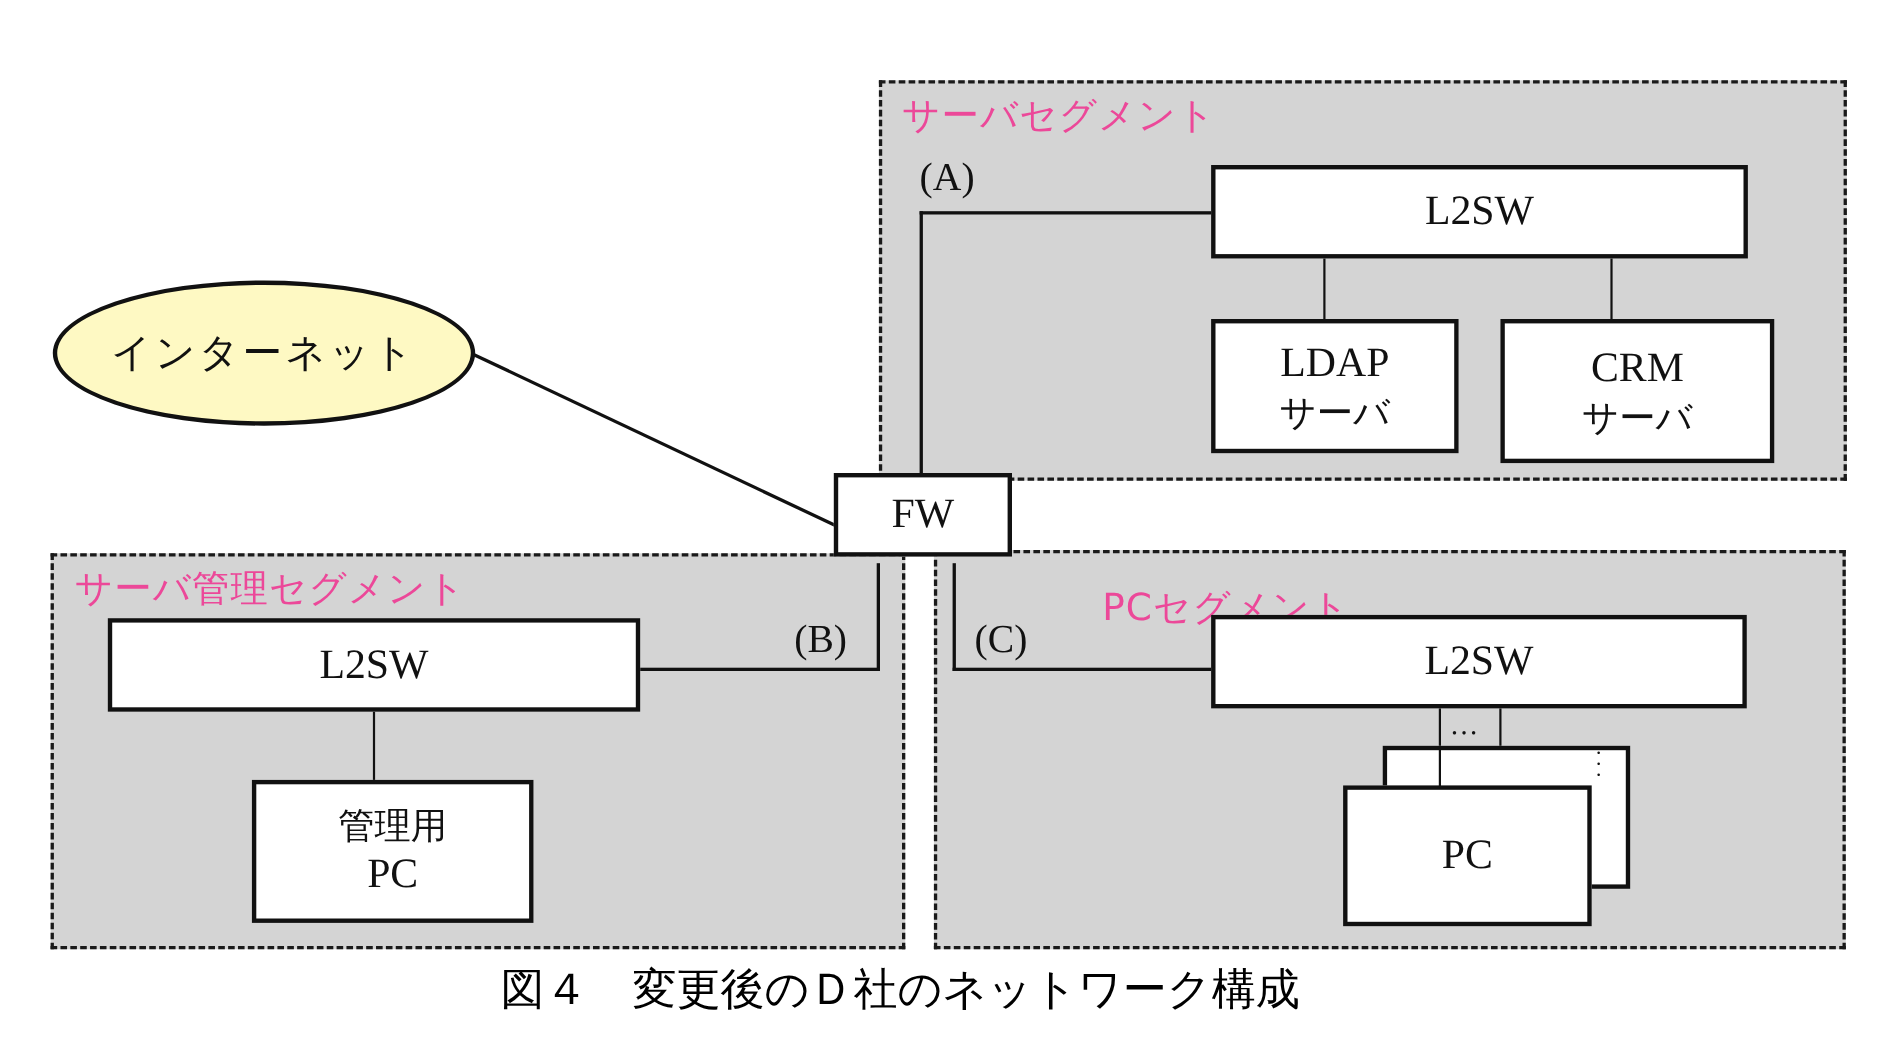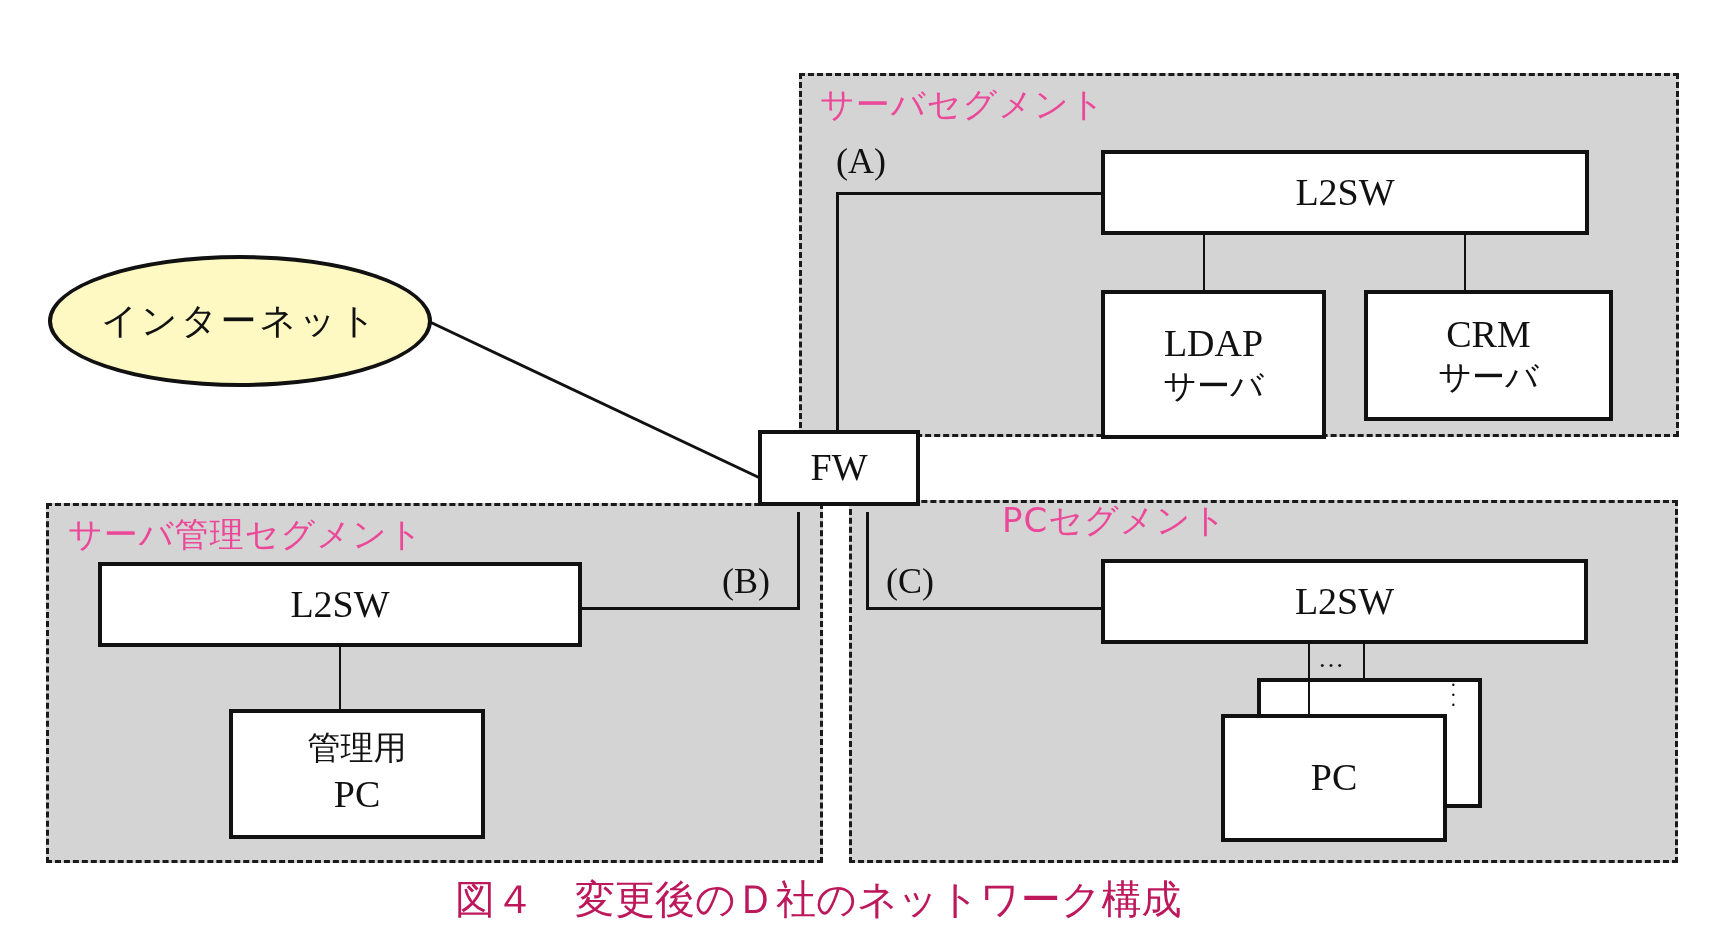--- a/index.html
+++ b/index.html
@@ -3,43 +3,43 @@
 <meta charset="utf-8">
 <style>
   html, body { margin:0; padding:0; background:#ffffff; }
   body { width:1718px; height:948px; position:relative; overflow:hidden;
          font-family:"DejaVu Serif", "Liberation Serif", serif; color:#111; }
   .seg { position:absolute; background:#d4d4d4; border:3px dashed #1a1a1a; box-sizing:border-box; }
   .seg-label { position:absolute; font-family:"DejaVu Sans", sans-serif; font-size:34px; color:#ec4899; white-space:nowrap; letter-spacing:1px; }
   .node { position:absolute; background:#ffffff; border:4px solid #111; box-sizing:border-box;
           display:flex; flex-direction:column; align-items:center; justify-content:center;
           font-family:"Liberation Serif", serif; font-size:38px; line-height:1.25; color:#111; text-align:left; }
-  .node .jp { font-family:Liberation Mono, monospace; font-size:33px; }
+  .node .jp { font-family:Liberation Sans, sans-serif; font-size:33px; }
   .line { position:absolute; background:#111; }
   .tag { position:absolute; font-family:"Liberation Serif", serif; font-size:36px; color:#111; }
   .ellipse { position:absolute; background:#fef9c3; border:4px solid #111; border-radius:50%; box-sizing:border-box;
              display:flex; align-items:center; justify-content:center;
              font-family:"DejaVu Sans", sans-serif; font-size:36px; letter-spacing:3px; }
-  .caption { position:absolute; font-family:"DejaVu Sans Mono", monospace; font-size:40px; color:#be185d; white-space:nowrap; }
+  .caption { position:absolute; font-family:"DejaVu Sans Mono", monospace; font-size:40px; color:#000000; white-space:nowrap; }
   svg.overlay { position:absolute; left:0; top:0; width:1718px; height:948px; pointer-events:none; }
   .dots { position:absolute; font-family:"Liberation Serif", serif; font-size:26px; color:#111; }
 </style>
 </head>
 <body>
 
 <div class="seg" style="left:799px; top:73px; width:880px; height:364px;"></div>
 <div class="seg-label" style="left:820px; top:82px;">サーバセグメント</div>
 <div class="tag" style="left:836px; top:140px;">(A)</div>
 
 <div class="seg" style="left:46px; top:503px; width:777px; height:360px;"></div>
 <div class="seg-label" style="left:68px; top:512px;text-align:center;">サーバ管理セグメント</div>
 <div class="tag" style="left:722px; top:560px;">(B)</div>
 
 <div class="seg" style="left:849px; top:500px; width:829px; height:363px;"></div>
-<div class="seg-label" style="left:1002px; top:498px;">PCセグメント</div>
+<div class="seg-label" style="left:1002px; top:530px;">PCセグメント</div>
 <div class="tag" style="left:886px; top:560px;">(C)</div>
 
 <div class="line" style="left:836px; top:192px; width:3px; height:240px;"></div>
 <div class="line" style="left:836px; top:192px; width:268px; height:3px;"></div>
 
 <div class="line" style="left:1203px; top:233px; width:2px; height:58px;"></div>
 <div class="line" style="left:1464px; top:233px; width:2px; height:58px;"></div>
 
 <div class="line" style="left:797px; top:512px; width:3px; height:98px;"></div>
 <div class="line" style="left:580px; top:607px; width:220px; height:3px;"></div>
@@ -60,21 +60,21 @@
   <span>インターネット</span>
 </div>
 
 <div class="node" style="left:758px; top:430px; width:162px; height:76px;">
   <span>FW</span>
 </div>
 
 <div class="node" style="left:1101px; top:150px; width:488px; height:85px;">
   <span>L2SW</span>
 </div>
-<div class="node" style="left:1101px; top:290px; width:225px; height:149px;">
+<div class="node" style="left:1101px; top:290px; width:225px; height:122px;">
   <span>LDAP</span>
   <span class="jp">サーバ</span>
 </div>
 <div class="node" style="left:1364px; top:290px; width:249px; height:131px;">
   <span>CRM</span>
   <span class="jp">サーバ</span>
 </div>
 
 <div class="node" style="left:98px; top:562px; width:484px; height:85px;">
   <span>L2SW</span>

